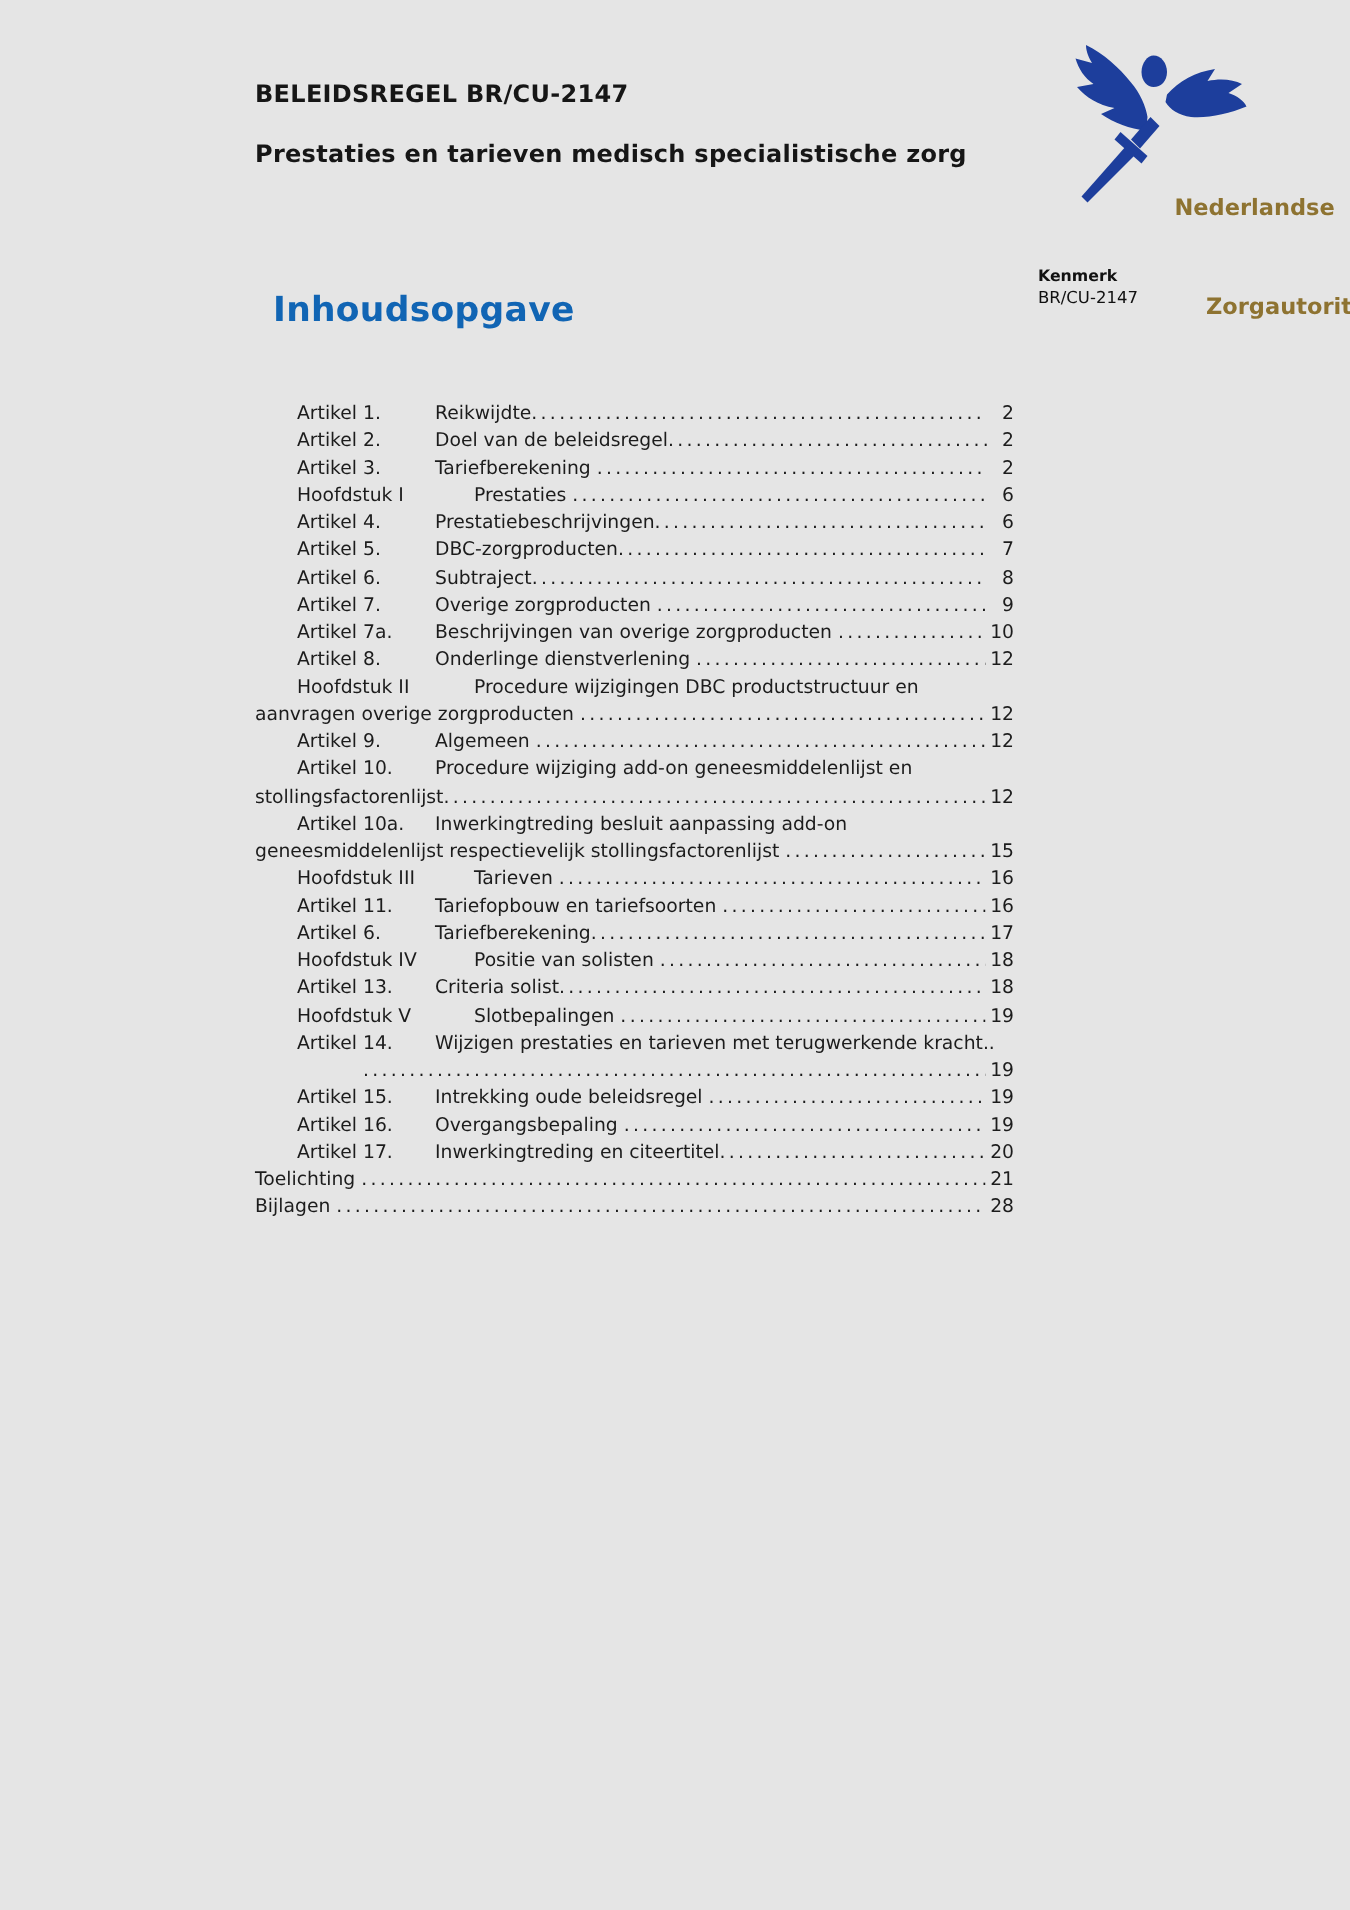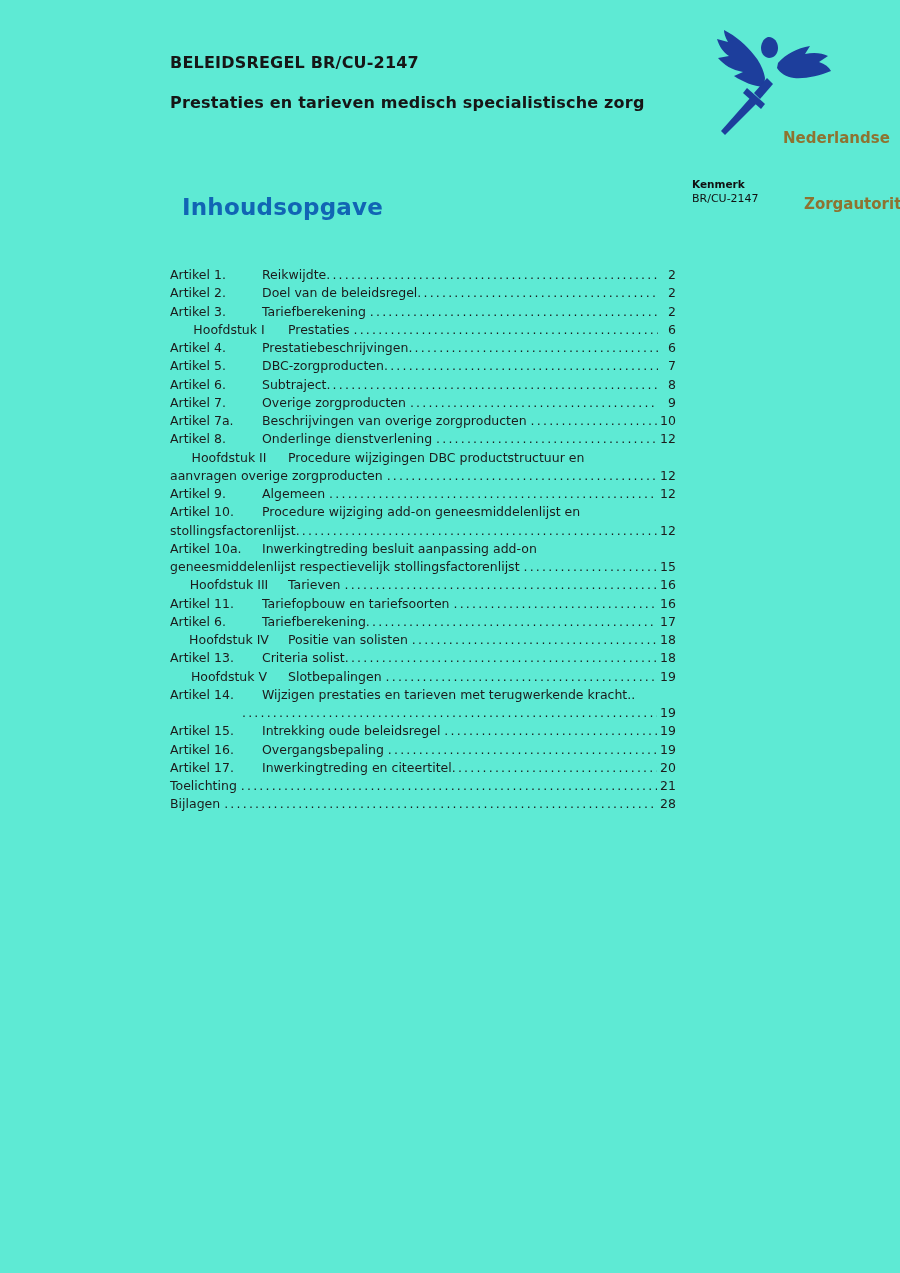--- a/index.html
+++ b/index.html
@@ -1,21 +1,21 @@
 <!DOCTYPE html>
 <html style="--title-blue: #1165b4; --logo-blue: #1d3e9c; --logo-gold: #8e7331;"><head>
 <meta charset="utf-8">
 <style>
   html, body { margin: 0; padding: 0; background: #ffffff; }
   body {
     width: 900px; height: 1273px; position: relative;
     font-family: "DejaVu Sans", "Liberation Sans", sans-serif;
     color: #1c1c1c;
   }
-  .page { position: absolute; inset: 0; background: #5eead4; }
+  .page { position: absolute; inset: 0; background: #e5e5e5; }
 
   
   .doc-header { position: absolute; left: 170px; top: 53px; }
   .doc-title {
     font-size: 16px; font-weight: bold; margin: 0; color: #161616;
     letter-spacing: 0.2px;
   }
   .doc-subtitle {
     font-size: 16px; font-weight: bold; margin: 21px 0 0 0; color: #161616;
     letter-spacing: 0.2px;
@@ -43,23 +43,23 @@
 
   
   .toc {
     position: absolute; left: 170px; top: 266px; width: 506px;
     font-size: 12.5px; color: #1c1c1c;
   }
   .toc-row {
     display: flex; align-items: baseline;
     height: 18.25px; line-height: 18.25px; white-space: nowrap;
   }
-  .toc-row .lbl { flex: 0 0 auto; white-space: pre; }
+  .toc-row .lbl { flex: 0 0 auto; white-space: pre; margin-left: 28px; }
   .toc-row.artikel .lbl { min-width: 92px; }
-  .toc-row.hoofdstuk .lbl { min-width: 118px; text-align: center; }
+  .toc-row.hoofdstuk .lbl { min-width: 118px; }
   .toc-row.dotsonly { padding-left: 72px; }
   .toc-row .ttl { flex: 0 0 auto; white-space: pre; }
   .toc-row .leader {
     flex: 1 1 auto; overflow: hidden; white-space: nowrap;
     letter-spacing: 2.2px; min-width: 0;
   }
   .toc-row .pagenum {
     flex: 0 0 auto; min-width: 15px; text-align: right;
     padding-left: 3px; white-space: pre;
   }

